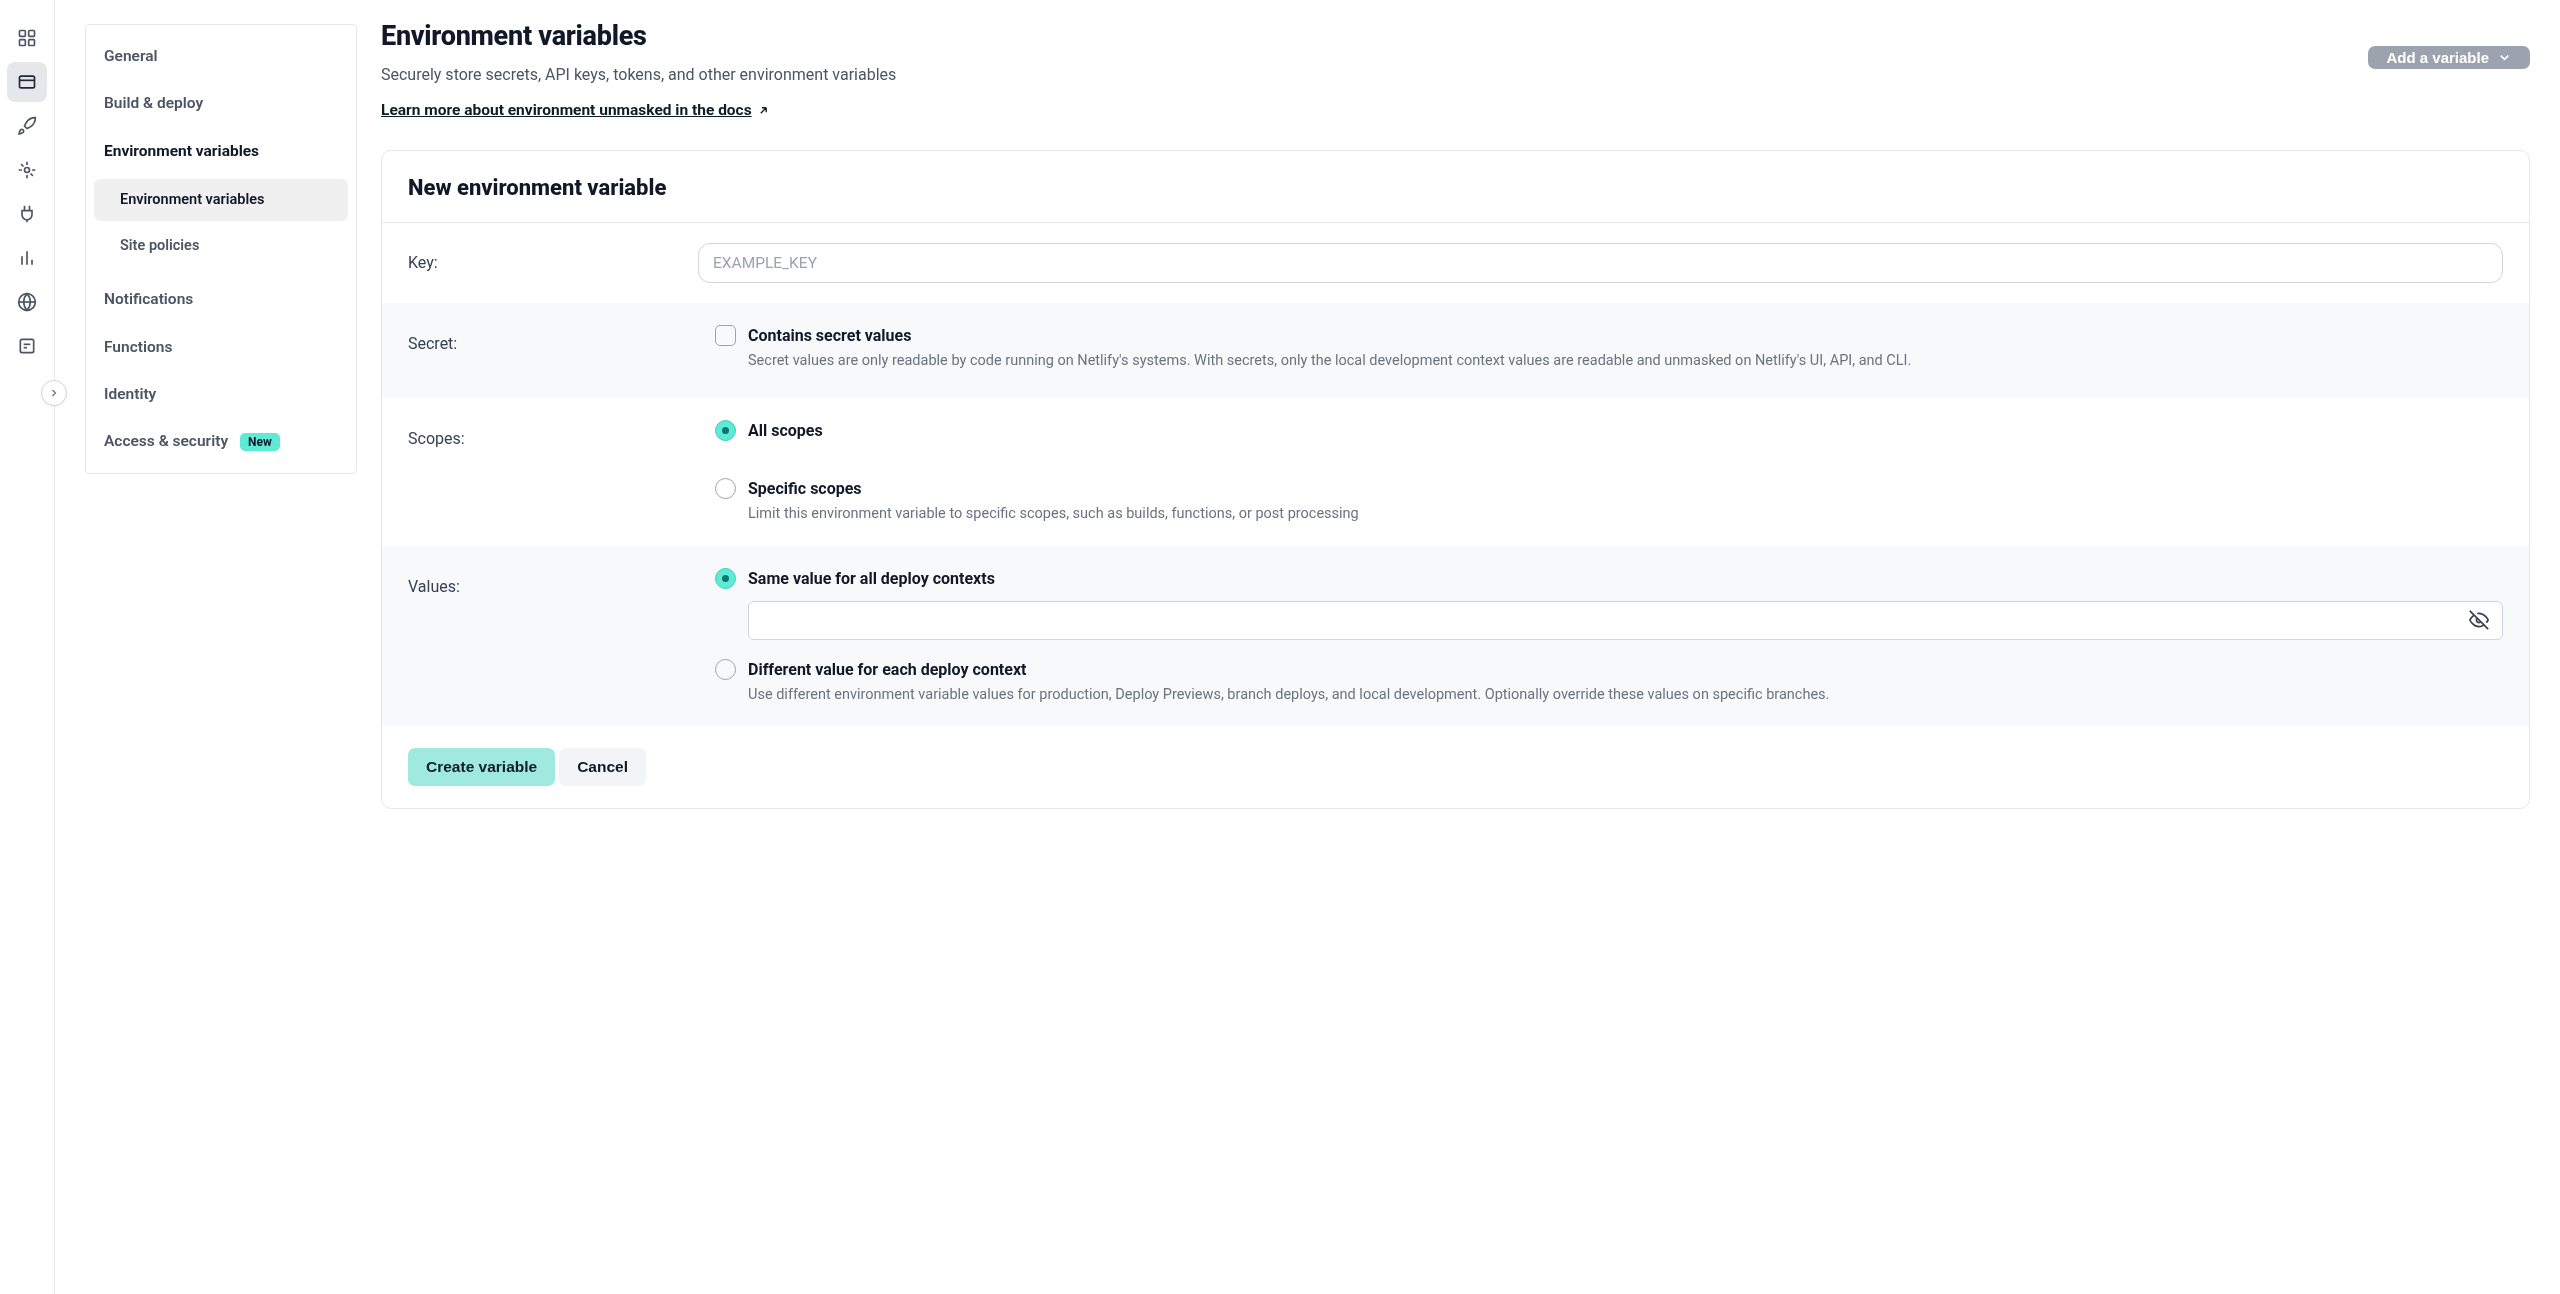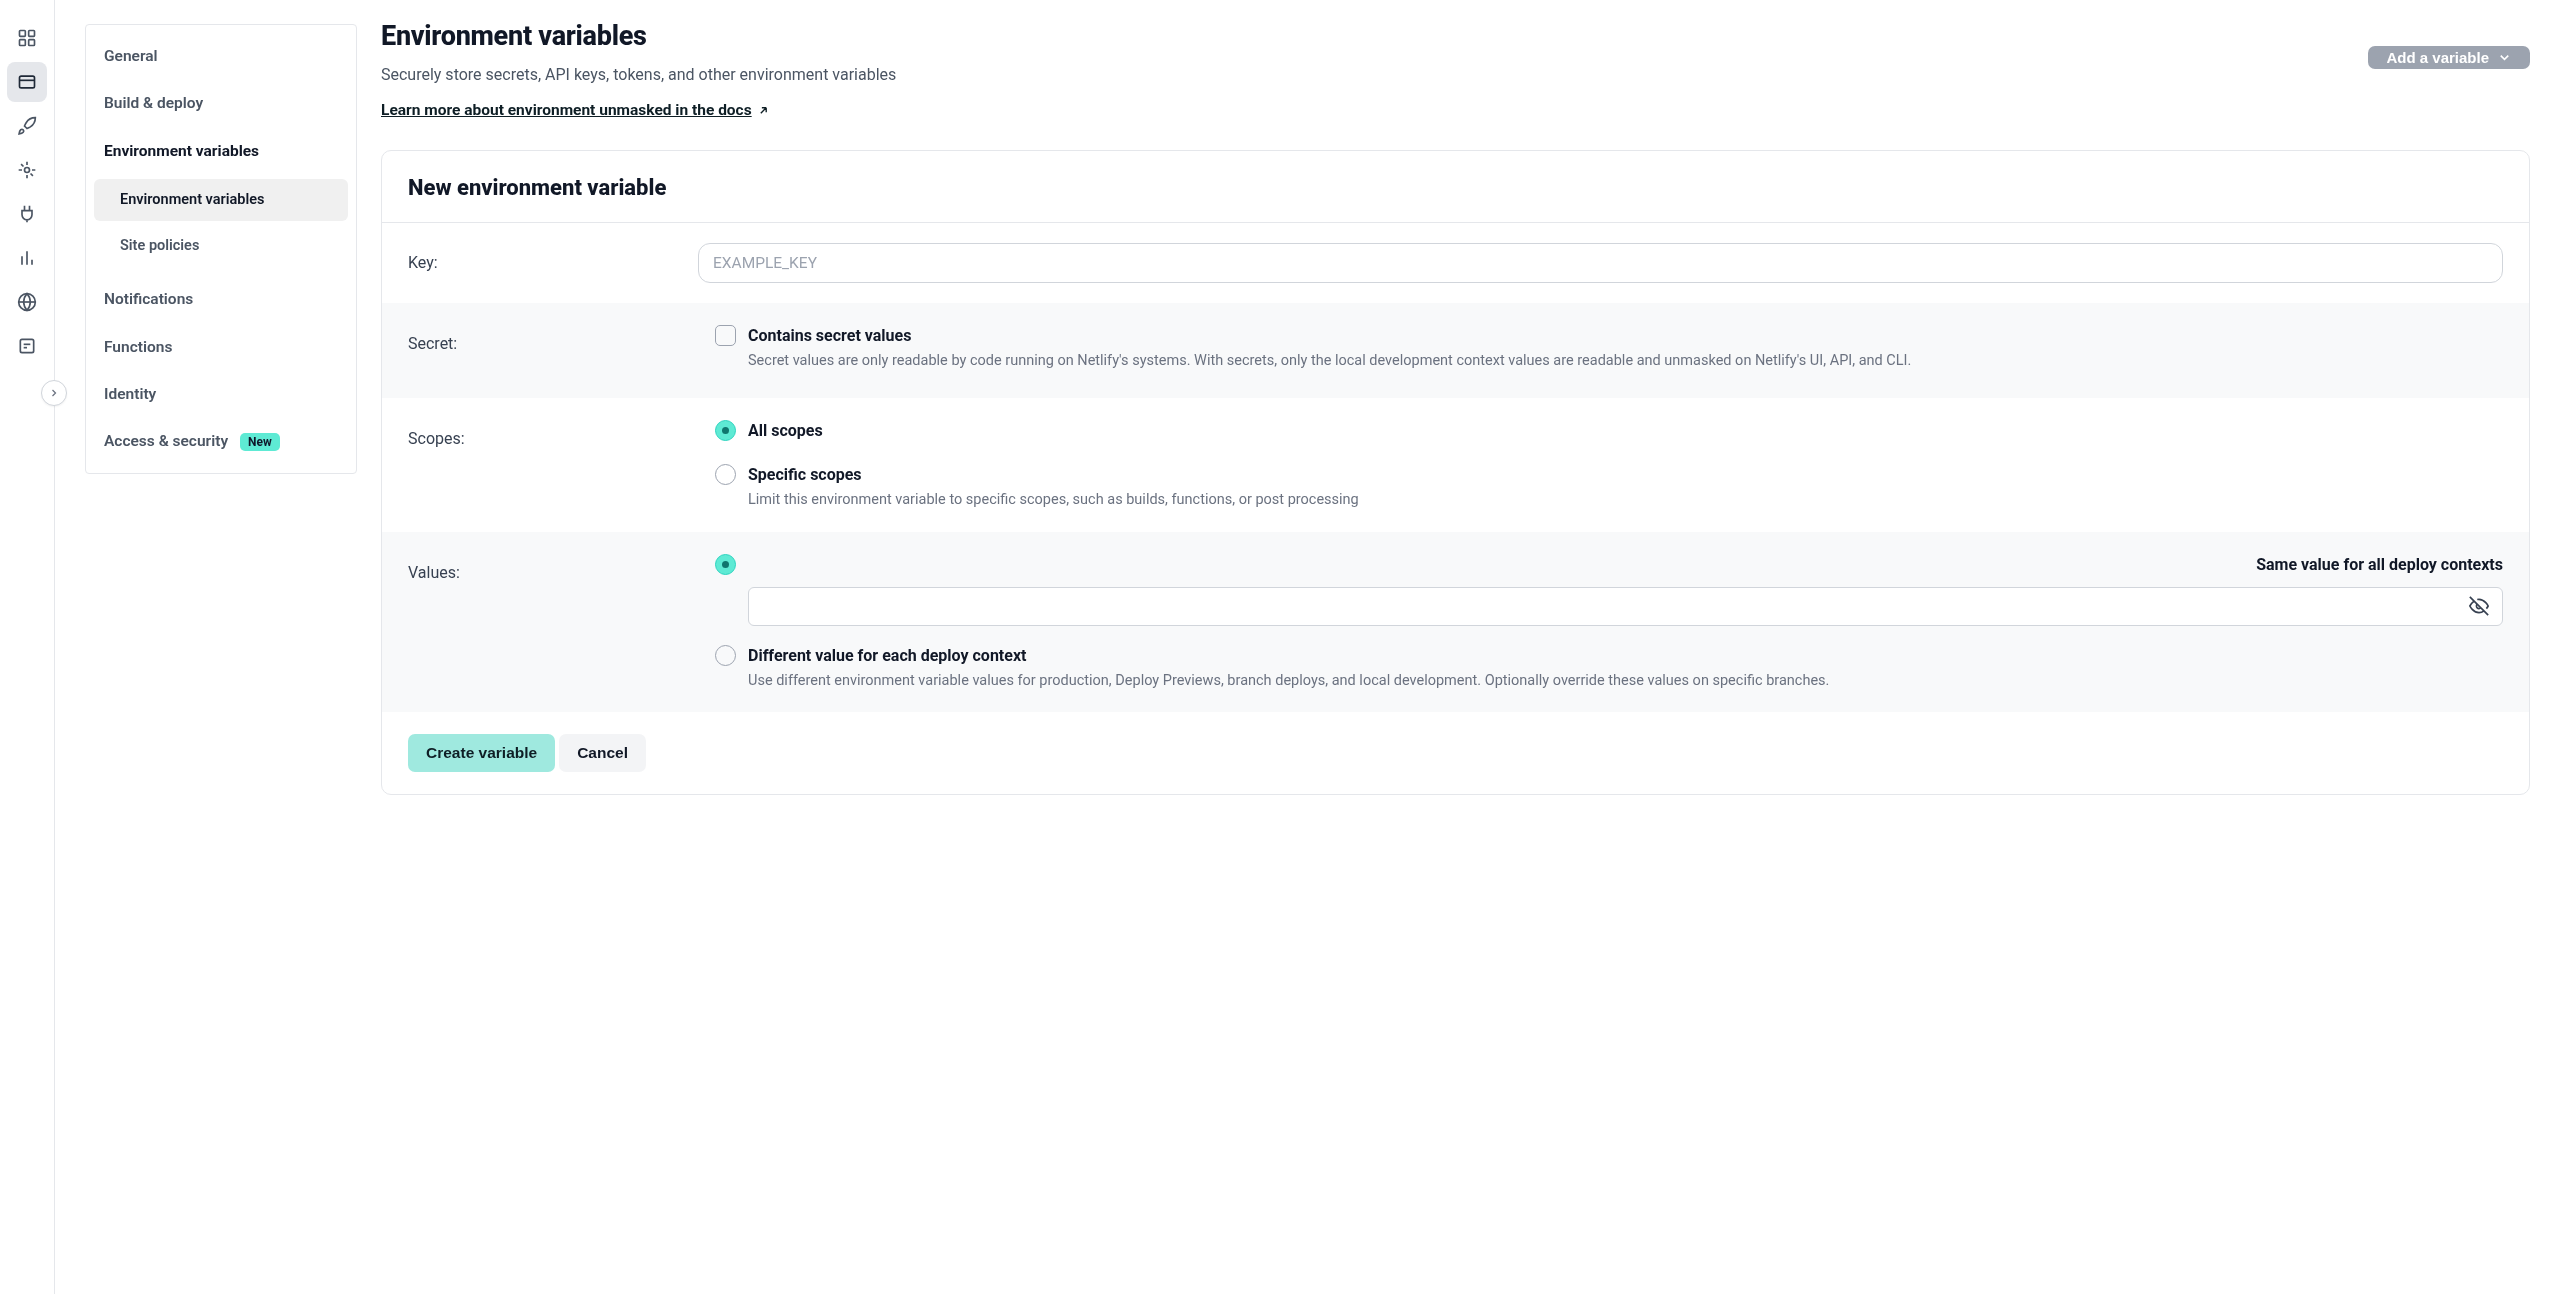--- a/index.html
+++ b/index.html
@@ -266,21 +266,21 @@
       font-weight: 700;
       color: #111827;
       margin-bottom: 2px;
     }
     .option-desc {
       font-size: 14.5px;
       color: #6b7280;
       line-height: 1.55;
     }
     .radio-group .radio-row {
-      margin-bottom: 18px;
+      margin-bottom: 32px;
     }
     .radio-group .radio-row:last-child {
       margin-bottom: 0;
     }
     .value-input-wrap {
       position: relative;
       margin: 8px 0 18px 0;
     }
     .value-input {
       width: 100%;
@@ -493,21 +493,21 @@
                 <div class="option-title">Specific scopes</div>
                 <div class="option-desc">Limit this environment variable to specific scopes, such as builds, functions, or post processing</div>
               </div>
             </div>
           </div>
         </div>
 
         <div class="form-row shaded">
           <div class="form-label">Values:</div>
           <div class="form-control radio-group">
-            <div class="radio-row" style="margin-bottom:8px;text-align:right;">
+            <div class="radio-row" style="margin-bottom:8px;">
               <div class="radio selected"></div>
               <div class="option-body">
                 <div class="option-title">Same value for all deploy contexts</div>
               </div>
             </div>
             <div class="value-input-wrap" style="margin-left:33px;">
               <input type="text" class="value-input" style="">
               <button class="eye-btn">
                 <svg viewBox="0 0 24 24" fill="none" stroke="currentColor" stroke-width="2">
                     <path d="M17.94 17.94A10.07 10.07 0 0 1 12 20c-7 0-11-8-11-8a18.45 18.45 0 0 1 5.06-5.94M9.9 4.24A9.12 9.12 0 0 1 12 4c7 0 11 8 11 8a18.5 18.5 0 0 1-2.16 3.19m-6.72-1.07a3 3 0 1 1-4.24-4.24"></path>

